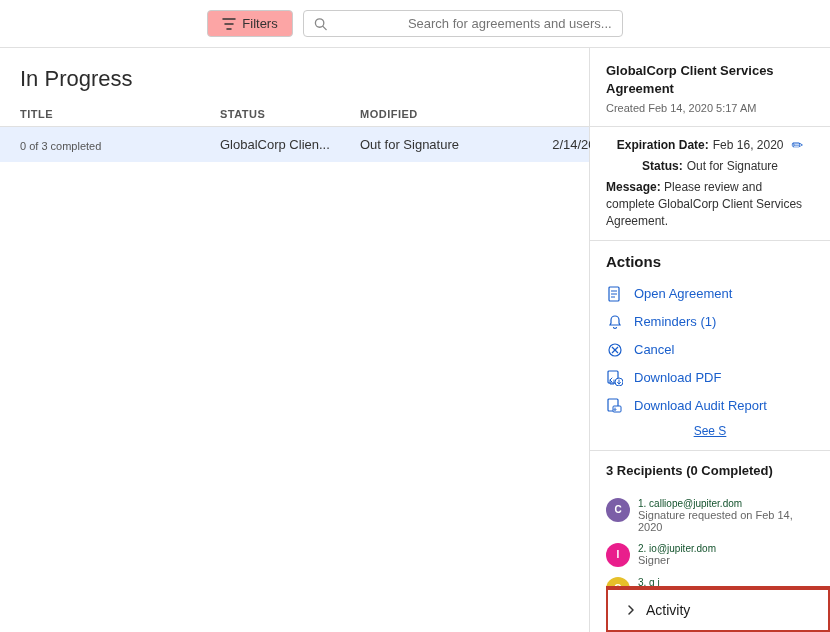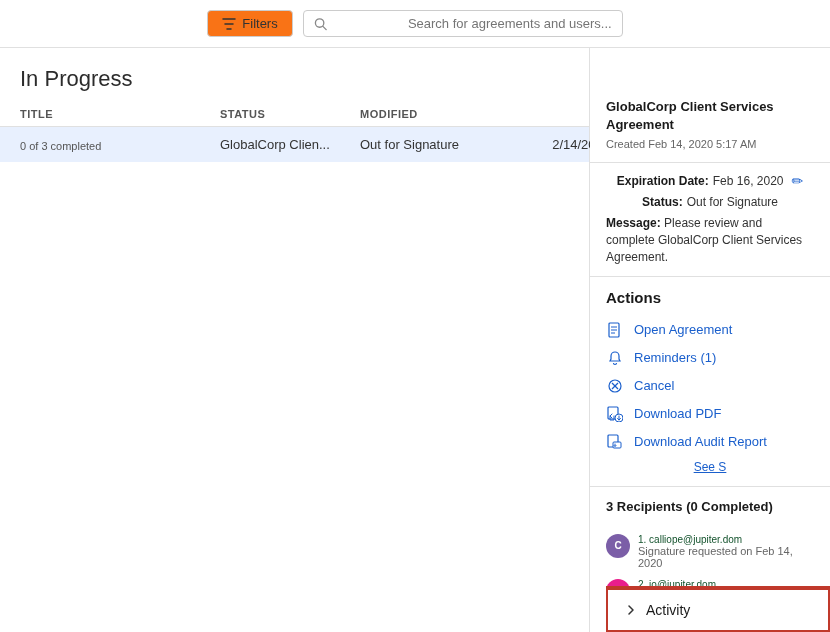--- a/index.html
+++ b/index.html
@@ -21,21 +21,21 @@
       border-bottom: 1px solid #e0e0e0;
       background: #fff;
       height: 48px;
       gap: 10px;
       justify-content: center;
     }
     .filter-btn {
       display: flex;
       align-items: center;
       gap: 6px;
-      background: #f97316;
+      background: #fca5a5;
       border: 1px solid #ccc;
       border-radius: 4px;
       padding: 5px 14px;
       cursor: pointer;
       font-size: 13px;
       color: #333;
     }
     .filter-btn svg { flex-shrink: 0; }
     .search-box {
       display: flex;
@@ -132,21 +132,20 @@
     .detail-header {
       padding: 14px 16px 12px 16px;
       border-bottom: 1px solid #e0e0e0;
     }
     .detail-title {
       font-size: 13px;
       font-weight: 700;
       color: #1a1a1a;
       line-height: 1.4;
       margin-bottom: 4px;
-      margin-top: 36px;
     }
     .detail-created {
       font-size: 11px;
       color: #666;
     }
     .detail-meta {
       padding: 10px 16px;
       border-bottom: 1px solid #e0e0e0;
     }
     .meta-row {

